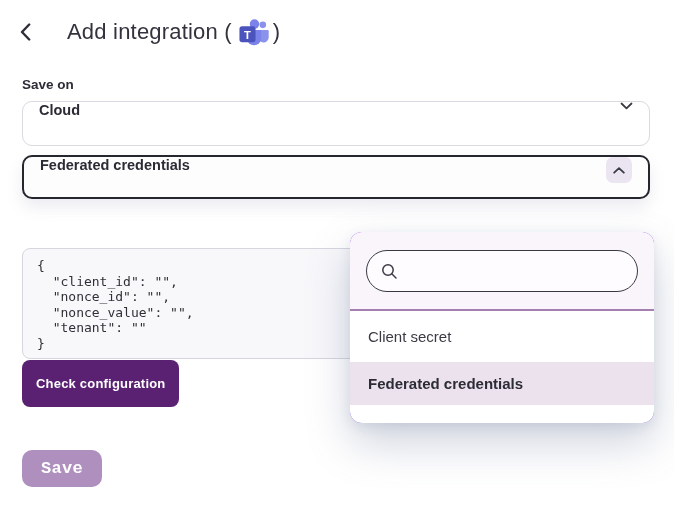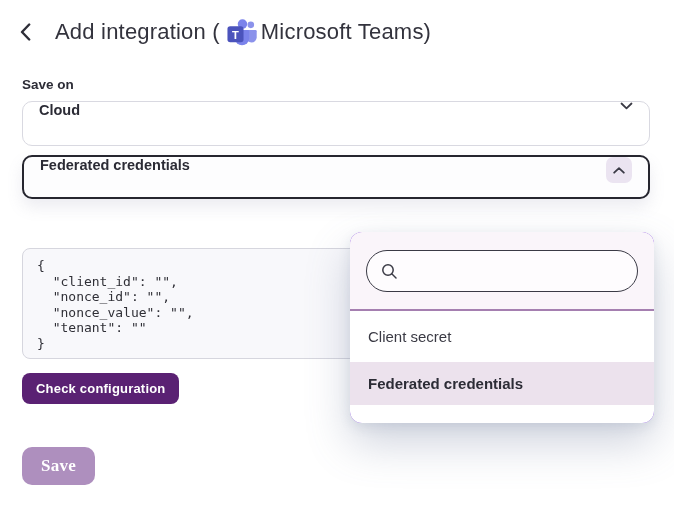--- a/index.html
+++ b/index.html
@@ -6,21 +6,21 @@
   html, body { margin: 0; padding: 0; }
   body {
     width: 674px; height: 529px;
     position: relative; overflow: hidden;
     background: #ffffff;
     font-family: "Liberation Sans", sans-serif;
     color: #2e2e38;
   }
 
   
-  .header { display: flex; align-items: center; gap: 19px; padding: 16px 16px 0 14px; }
+  .header { display: flex; align-items: center; gap: 31px; padding: 16px 16px 0 14px; }
   .back-btn { width: 22px; height: 22px; display: flex; align-items: center; justify-content: center; cursor: pointer; background: none; border: none; padding: 0; }
   .title { font-size: 22px; font-weight: 500; color: #33333d; display: flex; align-items: center; letter-spacing: .2px; }
   .title .t-seg { white-space: pre; }
   .teams-icon { margin: 2px 4px 0 6px; }
 
   
   .content { padding: 0 24px 0 22px; width: 636px; }
 
   .label-strong { margin-top: 30px; font-size: 13.5px; font-weight: 700; color: #2c2c36; }
   .label-light  { margin-top: 13px; font-size: 13.5px; font-weight: 400; color: #9c9ca6; }
@@ -46,29 +46,29 @@
     margin-top: 49px; width: 628px;
     border: 1px solid #d6d6de; border-radius: 8px; background: #f8f8fb;
     padding: 9px 14px 7px;
     font-family: "DejaVu Sans Mono", monospace;
     font-size: 13px; line-height: 15.5px; color: #2f2f36;
   }
   .code-line { white-space: pre; }
 
   
   .check-btn {
-    margin-top: 14px; border: none; cursor: pointer;
+    margin-top: 1px; border: none; cursor: pointer;
     background: #5a2173; color: #ffffff;
     font-family: "Liberation Sans", sans-serif; font-weight: 700; font-size: 13px;
-    border-radius: 8px; padding: 8px 14px; letter-spacing: .2px;
+    border-radius: 8px; padding: 16px 14px; letter-spacing: .2px;
   }
   .save-btn {
     margin-top: 43px; border: none; cursor: pointer; display: block;
     background: #ae8fbe; color: #ffffff;
-    font-family: Liberation Serif, serif; font-weight: 700; font-size: 17px;
+    font-family: Liberation Mono, monospace; font-weight: 700; font-size: 17px;
     border-radius: 10px; padding: 9px 19px; letter-spacing: .3px;
   }
 
   
   .dropdown-panel {
     position: absolute; left: 350px; top: 232px; width: 304px; z-index: 5;
     background: #6d28d9; border-radius: 12px; overflow: hidden;
     box-shadow: 0 20px 44px rgba(95,110,145,.30), 0 4px 12px rgba(95,110,145,.14);
   }
   .panel-search { background: #faf5fa; padding: 18px 16px 17px; }
@@ -102,21 +102,20 @@
     <span class="teams-icon" style="display:flex">
       <svg width="31" height="29" viewBox="0 0 32 29">
         <circle cx="25.6" cy="6.6" r="3.4" fill="#8b92eb"></circle>
         <path d="M22.6 12 h7.9 a1.2 1.2 0 0 1 1.2 1.2 v6.2 a5.4 5.4 0 0 1 -5.4 5.4 c-1.6 0 -2.9 -.6 -3.9 -1.7 z" fill="#8b92eb"></path>
         <circle cx="17" cy="5.8" r="4.9" fill="#7b83eb"></circle>
         <path d="M10.4 12 h12.2 a1.3 1.3 0 0 1 1.3 1.3 v7.1 a7.35 7.35 0 0 1 -14.7 0 z" fill="#7b83eb"></path>
         <rect x="1.5" y="8" width="16.6" height="16.6" rx="2.8" fill="#4b53bc"></rect>
         <text x="9.8" y="20.9" text-anchor="middle" font-size="11.5" font-weight="bold" fill="#ffffff" font-family="Liberation Sans, sans-serif">T</text>
       </svg>
     </span>
-    <span class="t-seg">Microsoft Teams</span>
     <span class="t-seg">)</span>
   </div>
 </div>
 
 <div class="content">
 
   <div class="label-strong">Save on</div>
   <div class="select">
     <span class="select-value">Cloud</span>
     <span style="display:flex">

